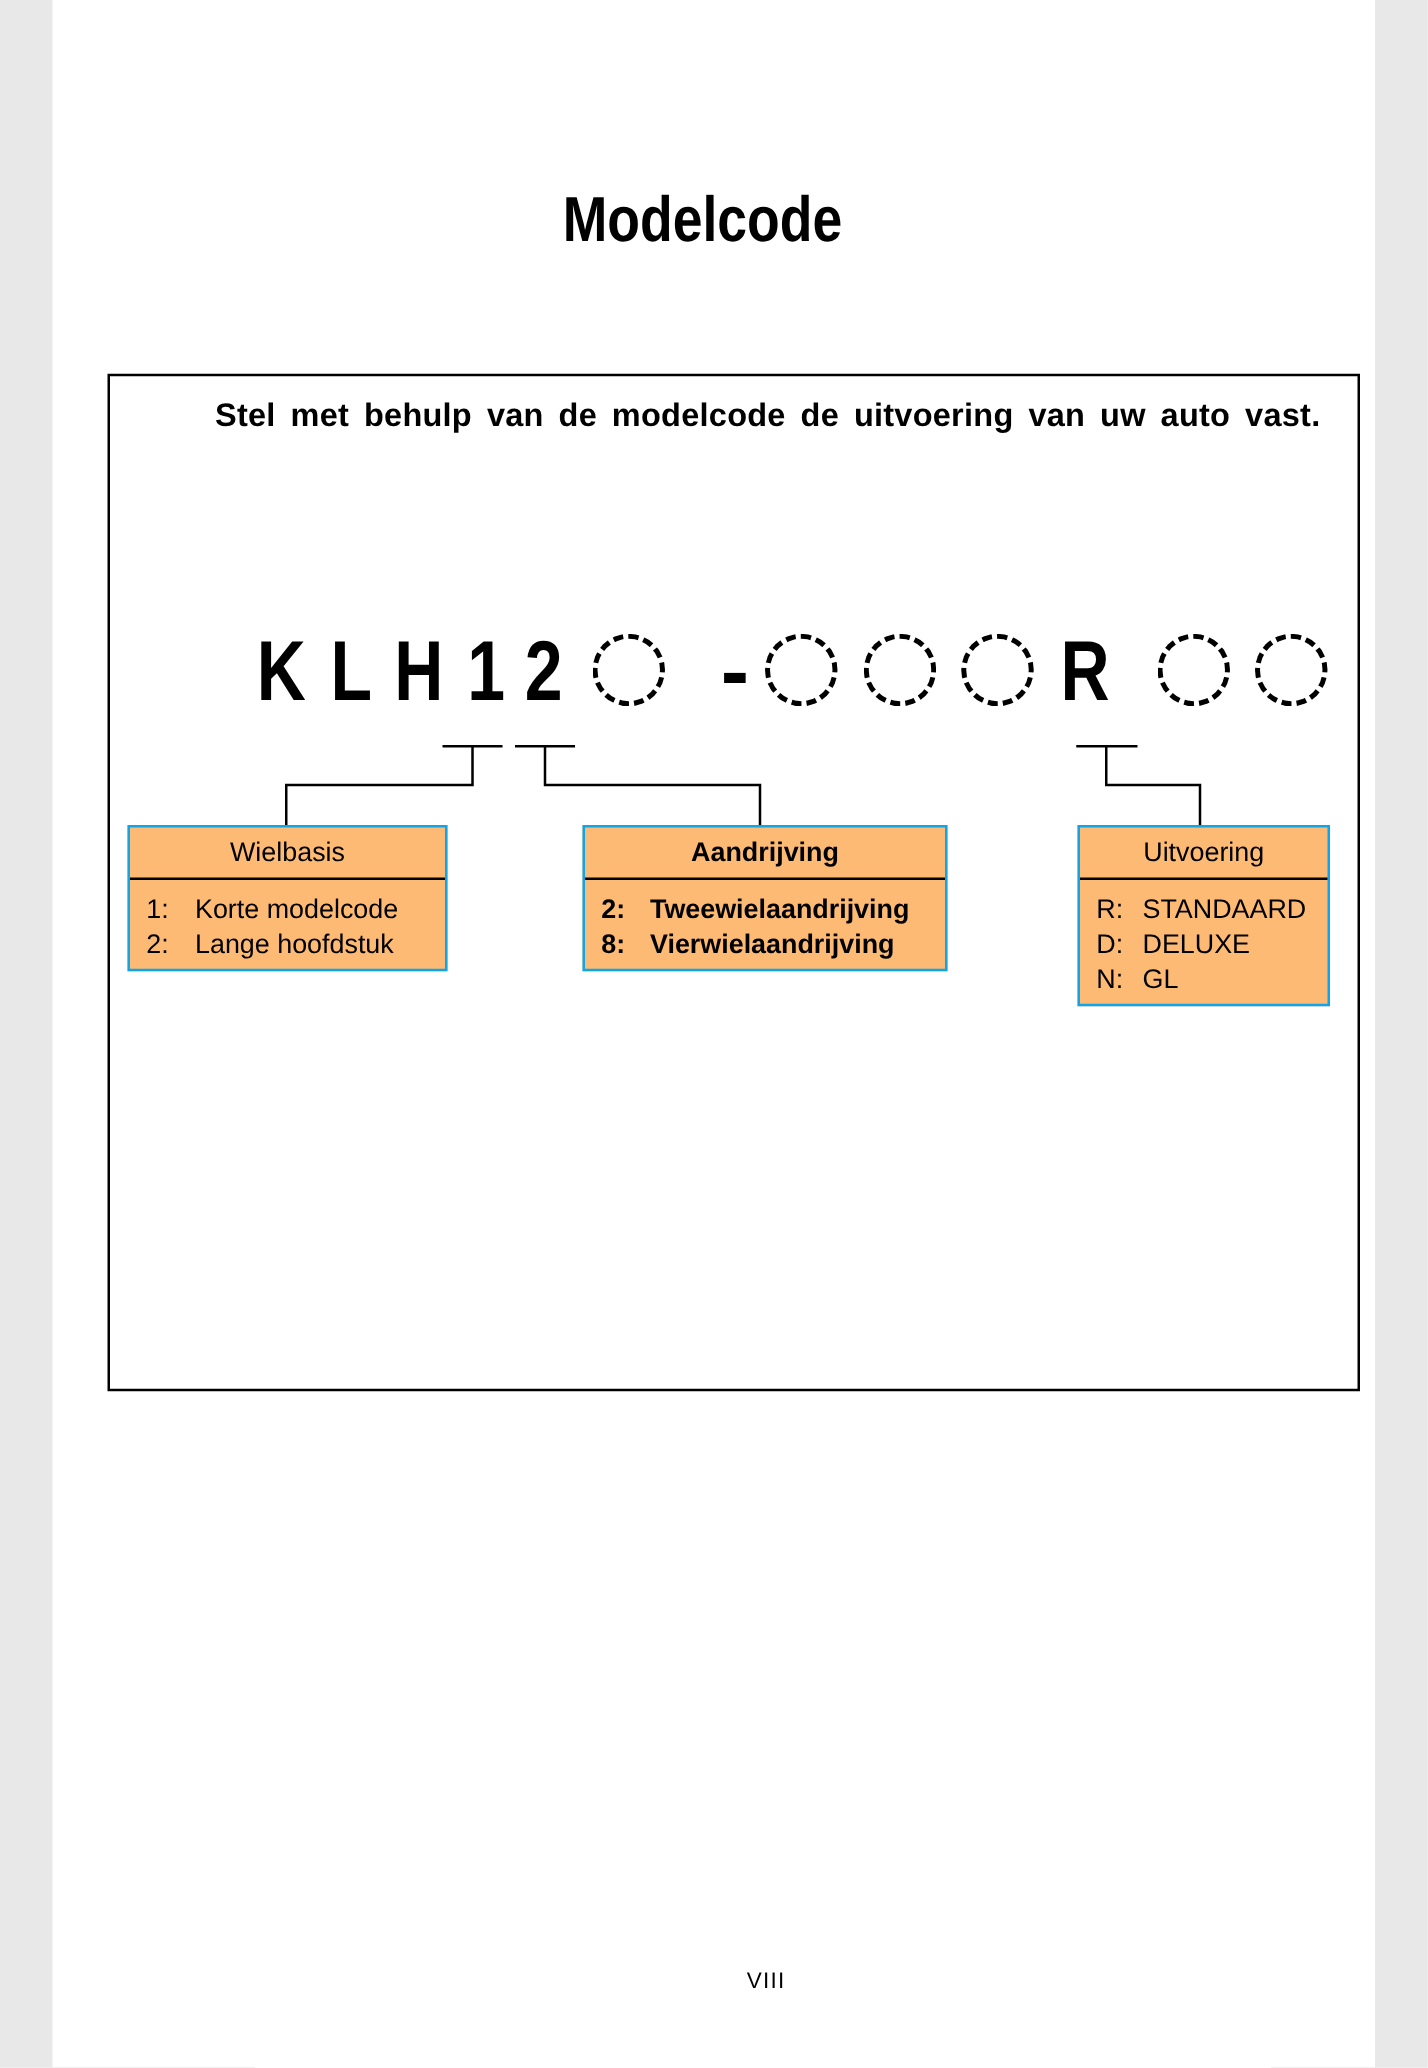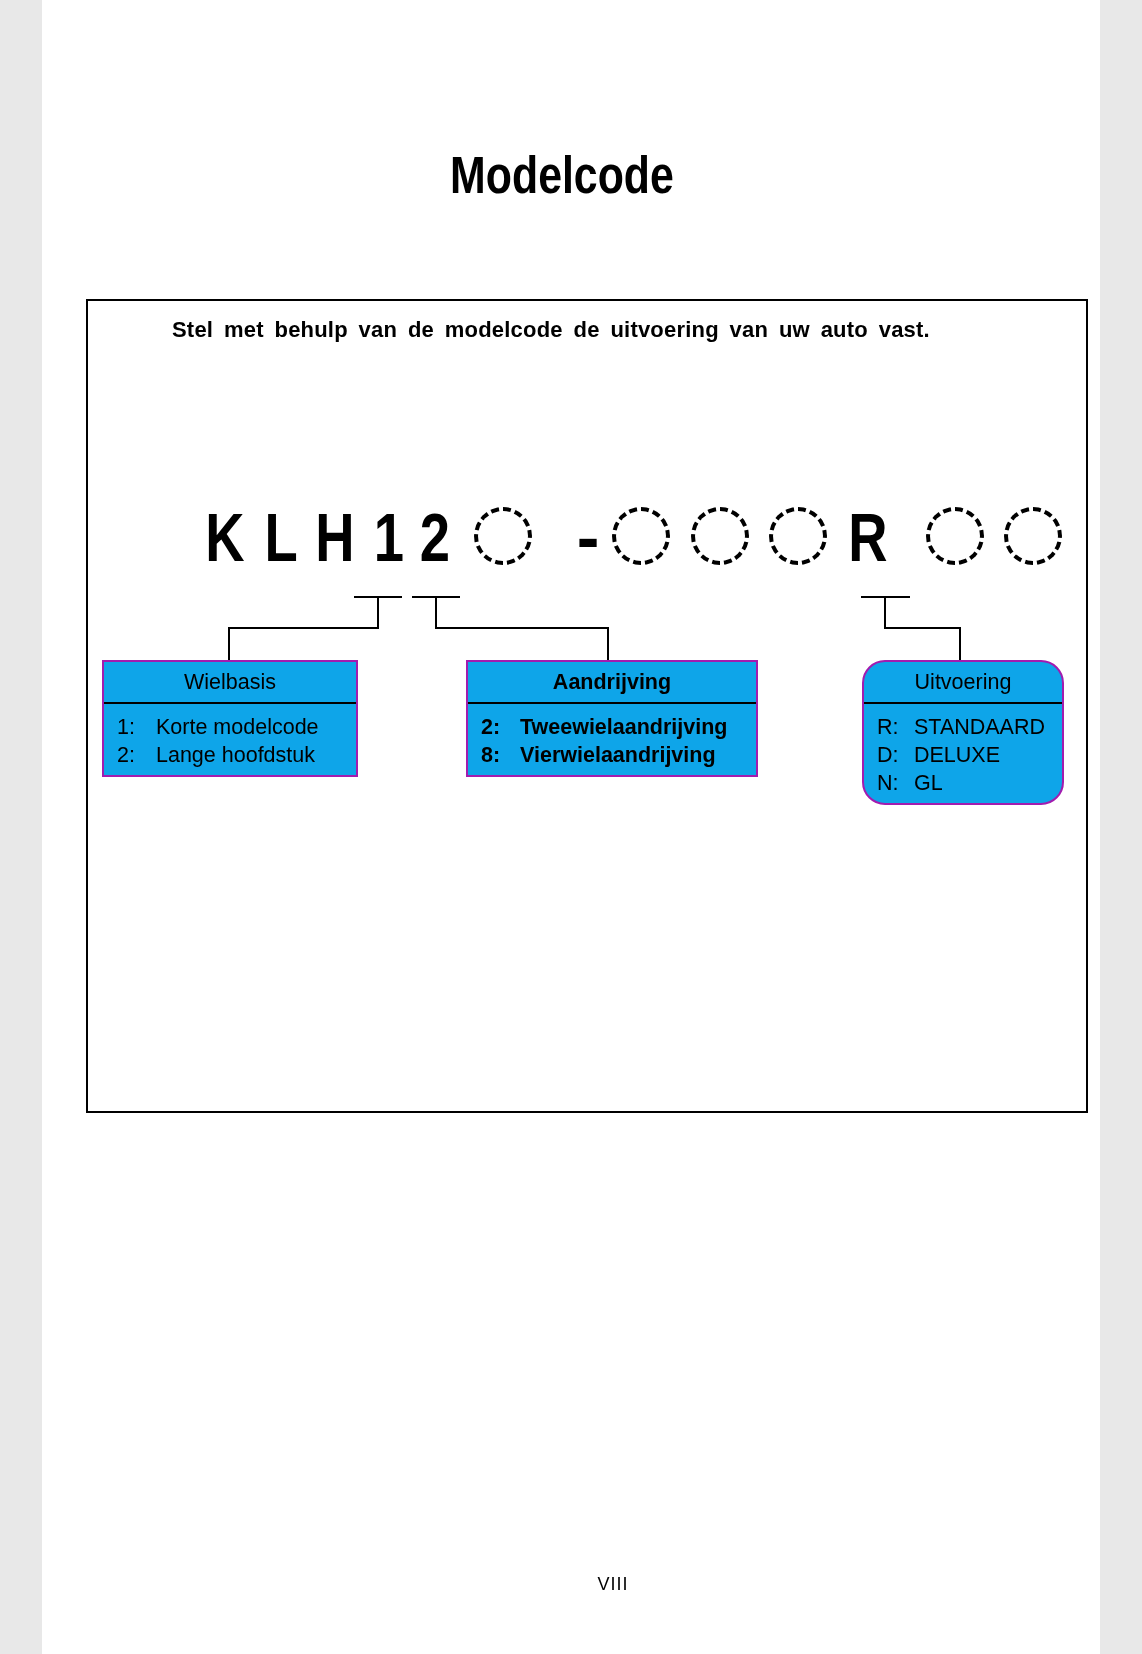--- a/index.html
+++ b/index.html
@@ -19,21 +19,21 @@
     transform:scaleX(0.84);transform-origin:50% 50%;
     white-space:nowrap;
   }
   .outer-box{
     position:absolute;left:44px;top:299px;
     width:998px;height:810px;
     border:2px solid #000;
   }
   .intro-line{
     position:absolute;left:84px;top:16px;
-    font-size:22px;font-weight:bold;
+    font-size:26px;font-weight:bold;
     word-spacing:4.5px;letter-spacing:0.2px;
     white-space:nowrap;
   }
   
   .code-letter{
     position:absolute;top:202px;
     font-size:68px;font-weight:bold;line-height:68px;
     transform:translateX(-50%) scaleX(0.80);transform-origin:50% 50%;
     white-space:pre;
   }
@@ -44,22 +44,22 @@
   }
   .code-circle{
     position:absolute;top:206px;
     width:50px;height:50px;
     border:4px dashed #000;border-radius:50%;
   }
   .connector-svg{position:absolute;left:0;top:0;pointer-events:none;}
   
   .legend-box{
     position:absolute;
-    border:2px solid #a21caf;
-    background:#0ea5e9;
+    border:2px solid #0ea5e9;
+    background:#fdba74;
   }
   .legend-title{
     border-bottom:2px solid #000;
     text-align:center;
     font-size:21.5px;
     padding:8px 0 7px 0;
   }
   .legend-rows{padding:9px 4px 6px 13px;}
   .legend-row{display:flex;font-size:21.5px;line-height:28px;}
   .legend-key{width:39px;flex:0 0 39px;}
@@ -128,21 +128,21 @@
           <span class="legend-key">2:</span>
           <span class="legend-label">Tweewielaandrijving</span>
         </div>
         <div class="legend-row">
           <span class="legend-key">8:</span>
           <span class="legend-label">Vierwielaandrijving</span>
         </div>
       </div>
     </div>
 
-    <div class="legend-box legend-box-uitvoering" style="left:774px;top:359px;width:198px;border-radius:23px;">
+    <div class="legend-box legend-box-uitvoering" style="left:774px;top:359px;width:198px;">
       <div class="legend-title">Uitvoering</div>
       <div class="legend-rows">
         <div class="legend-row">
           <span class="legend-key">R:</span>
           <span class="legend-label">STANDAARD</span>
         </div>
         <div class="legend-row">
           <span class="legend-key">D:</span>
           <span class="legend-label">DELUXE</span>
         </div>

